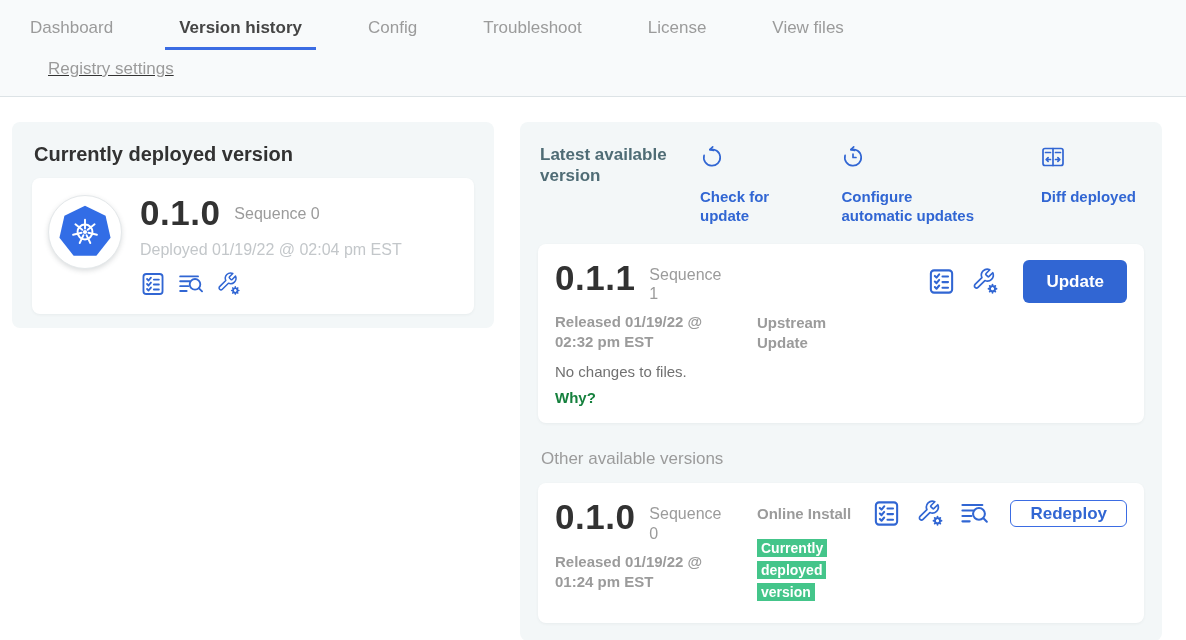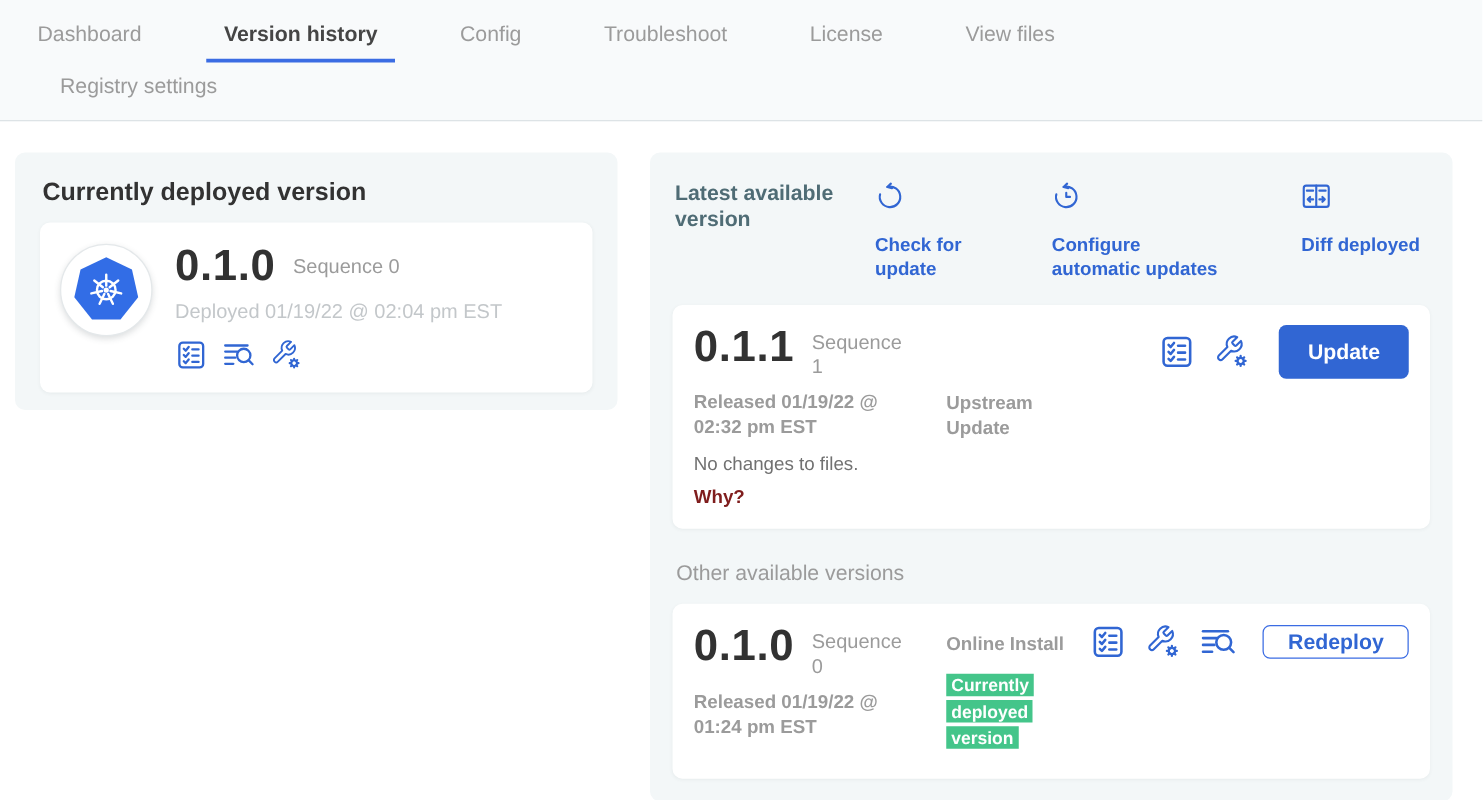--- a/index.html
+++ b/index.html
@@ -12,21 +12,21 @@
   }
 
   
   .nav {
     background: #f8fafb;
     border-bottom: 1px solid #dde3e6;
     padding-left: 16px;
   }
   .nav-row { display: flex; align-items: center; }
   .nav-row1 { height: 52px; }
-  .nav-row2 { height: 44px; padding-left: 18px; }
+  .nav-row2 { height: 44px; padding-left: 18px; text-decoration: underline; }
   .tab {
     display: flex; align-items: center;
     margin-right: 38px; padding: 16px 14px 9px;
     font-size: 17px; font-weight: 500; color: #9b9b9b;
     border-bottom: 3px solid transparent;
     cursor: pointer; white-space: nowrap;
   }
   .nav-row2 .tab { padding-top: 2px; padding-bottom: 12px; border-bottom: none; }
   .tab.active { color: #454545; font-weight: 700; border-bottom-color: #3b6ce3; }
 
@@ -80,21 +80,21 @@
   .action-label.w140 { max-width: 142px; }
 
   
   .version-card { display: flex; align-items: flex-start; padding: 16px 17px; }
   .latest-card { min-height: 174px; }
   .other-card { min-height: 140px; }
   .info-col { width: 176px; flex: 0 0 auto; }
   .info-col .seq { width: 80px; padding-top: 5px; }
   .released { margin: 9px 0 0; font-size: 15px; font-weight: 700; color: #9b9b9b; line-height: 1.35; }
   .changes { margin: 11px 0 0; font-size: 15px; color: #717171; }
-  .why-link { display: inline-block; margin: 9px 0 0; font-size: 15px; font-weight: 700; color: #7f1d1d; cursor: pointer; text-decoration: none; }
+  .why-link { display: inline-block; margin: 9px 0 0; font-size: 15px; font-weight: 700; color: #15803d; cursor: pointer; text-decoration: none; }
   .source-col {
     width: 112px; flex: 0 0 auto; margin-left: 26px; align-self: center;
     font-size: 15px; font-weight: 700; color: #9b9b9b; line-height: 1.35;
   }
   .badge-wrap { width: 76px; margin-top: 12px; line-height: 21px; }
   .badge {
     background: #44c58a; color: #fff;
     font-size: 14px; font-weight: 700; padding: 1px 4px;
     -webkit-box-decoration-break: clone; box-decoration-break: clone;
   }

